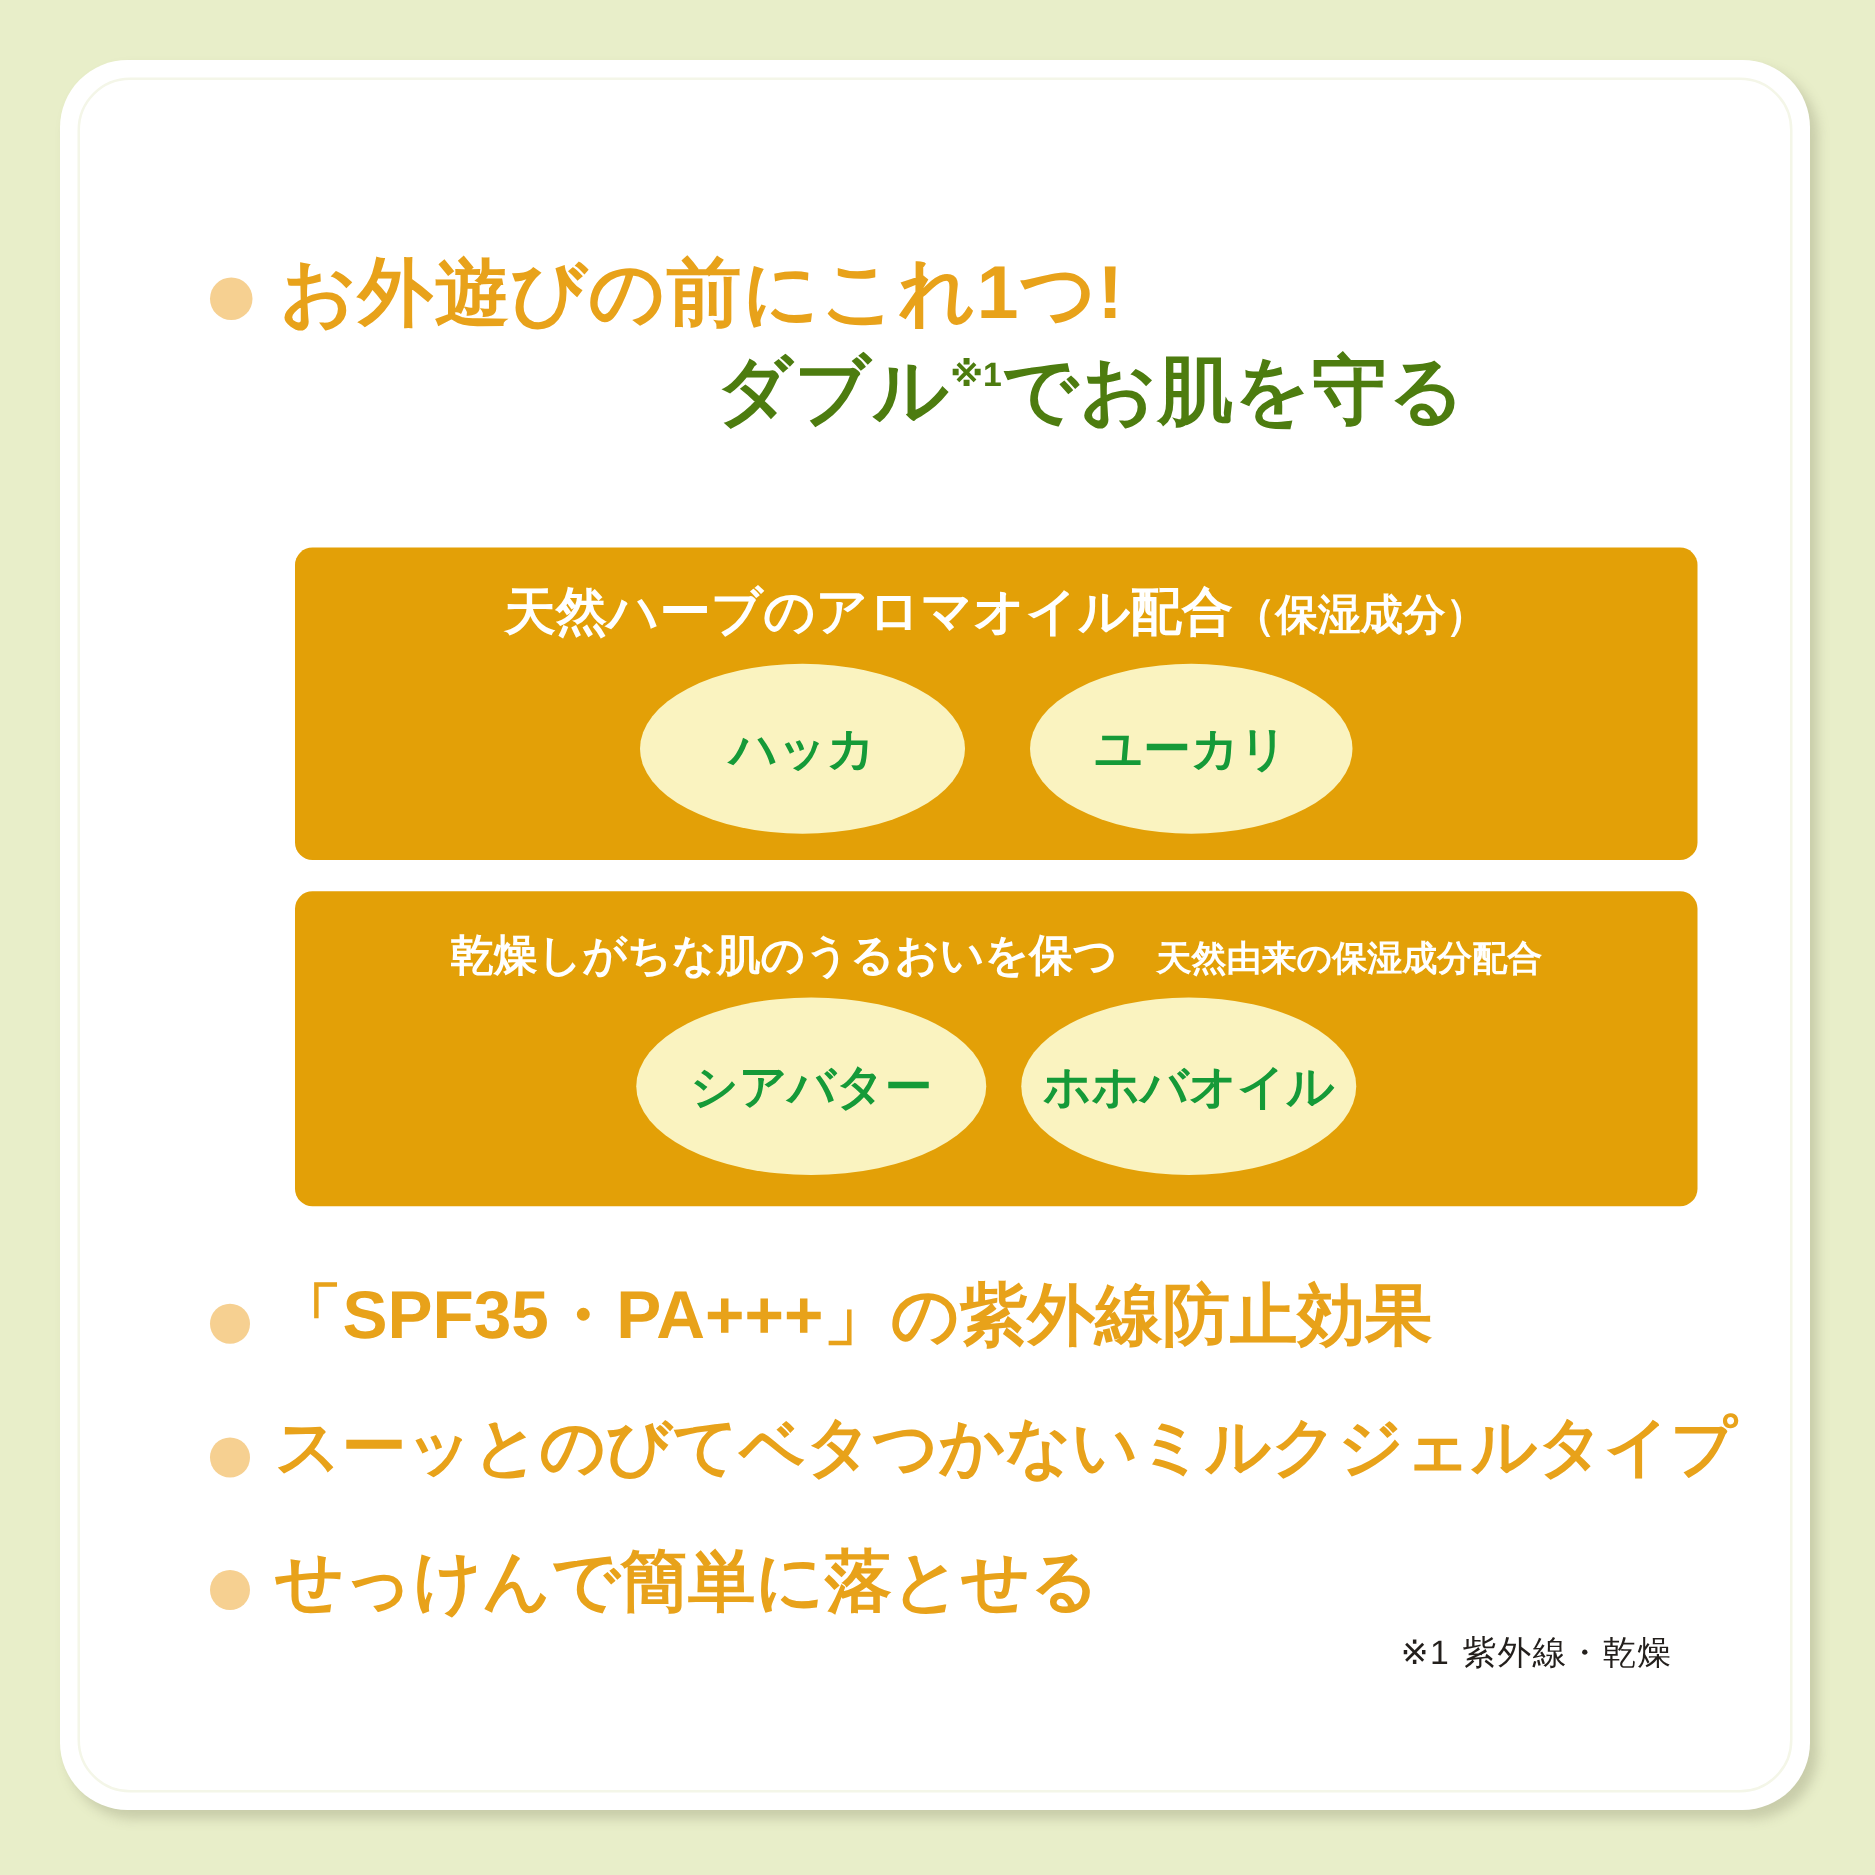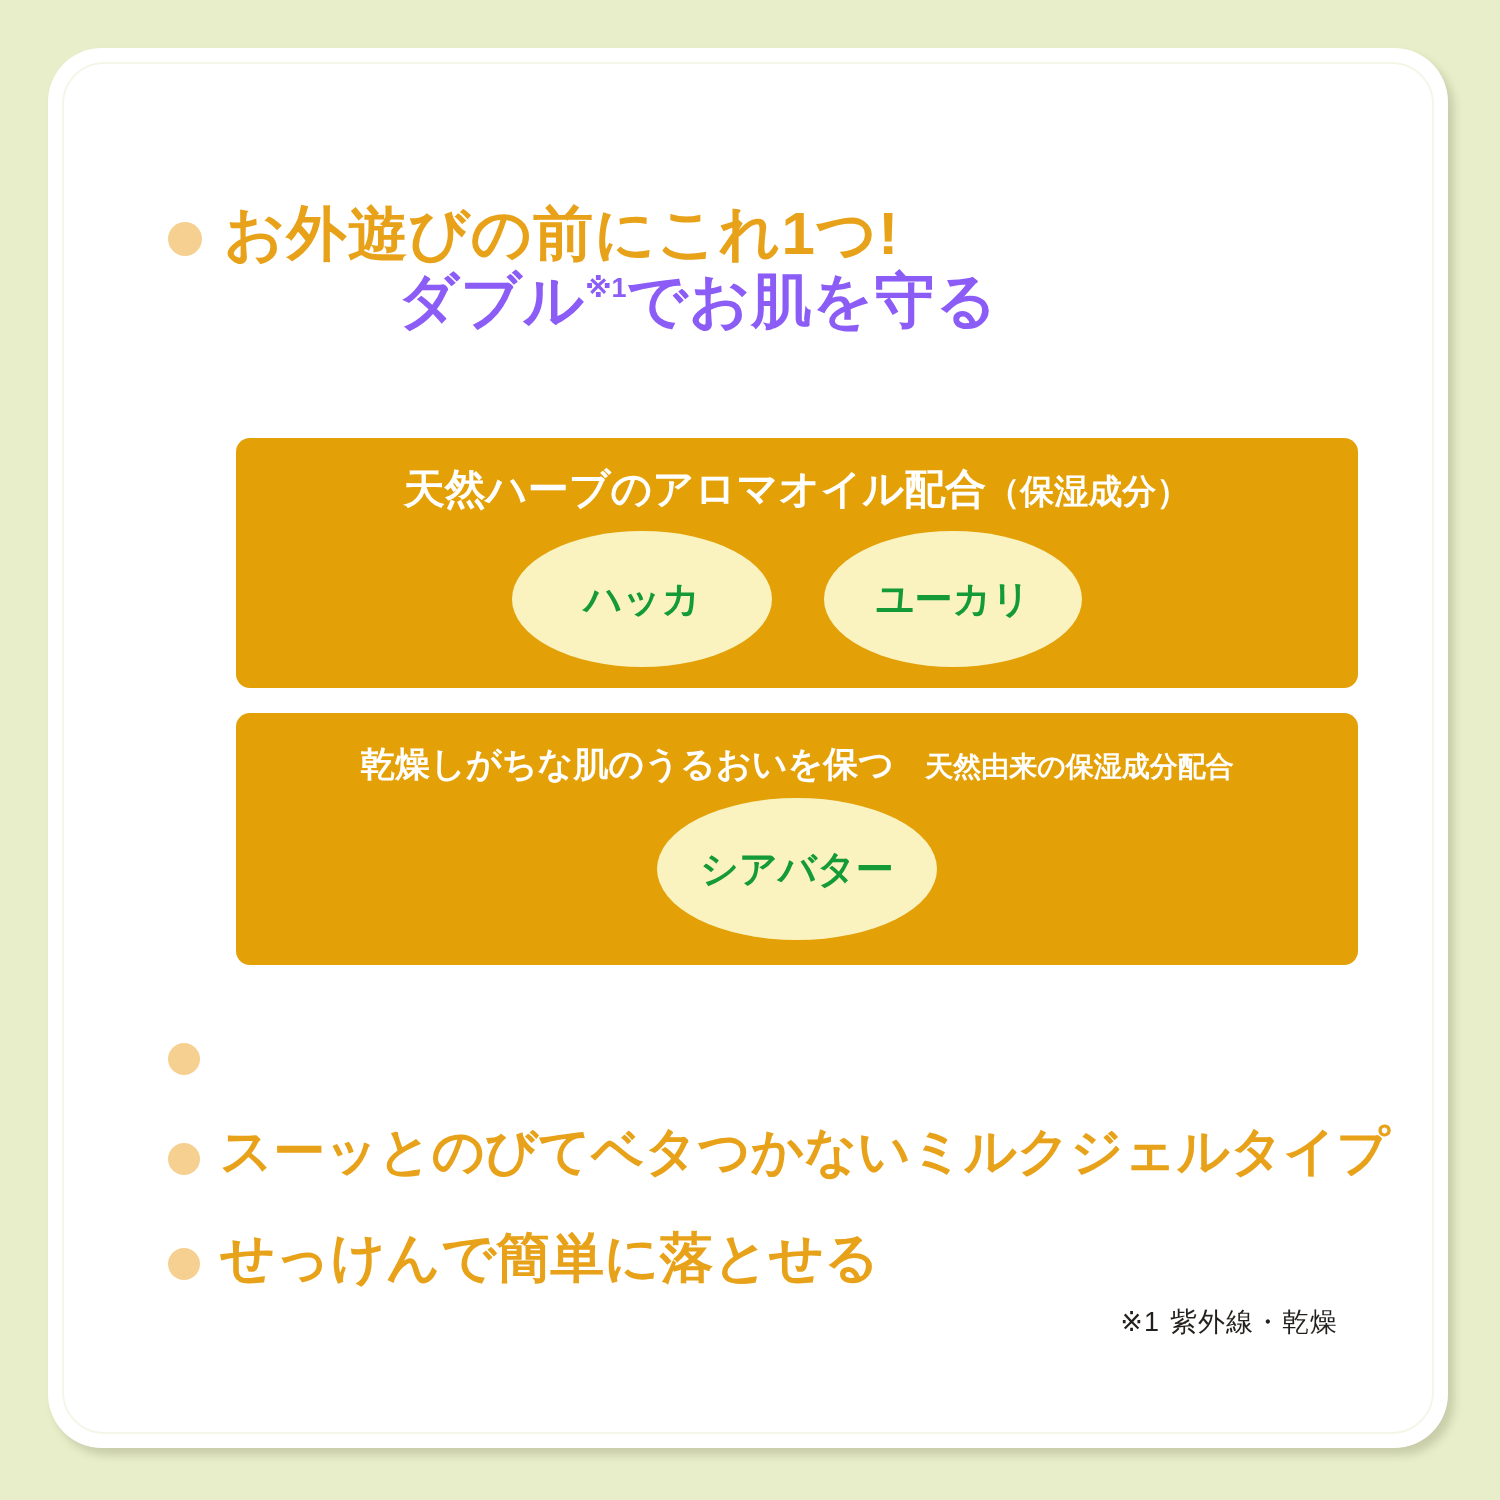--- a/index.html
+++ b/index.html
@@ -68,26 +68,27 @@
     font-size: 60px;
     font-weight: 700;
     color: #e8a21a;
     letter-spacing: 1px;
     line-height: 1.12;
     white-space: nowrap;
   }
   .headline-line2 {
     font-size: 60px;
     font-weight: 700;
-    color: #8b5cf6;
+    color: #4d7c0f;
     letter-spacing: 1px;
     line-height: 1.12;
     white-space: nowrap;
     margin-left: 230px;
-    margin-top: 0;
+    margin-top: 12px;
+    text-align: center;
   }
   .sup-mark {
     font-size: 27px;
     vertical-align: 24px;
     letter-spacing: 0;
   }
 
   
   .panel {
     position: absolute;
@@ -222,26 +223,28 @@
         <div class="pill pill-w2">ユーカリ</div>
       </div>
     </div>
 
     <div class="panel" id="panel-moist">
       <div class="panel-title">
         <span>乾燥しがちな肌のうるおいを保つ</span><span class="moist-strong">天然由来の保湿成分配合</span>
       </div>
       <div class="pill-row">
         <div class="pill pill-m1">シアバター</div>
+        <div class="pill pill-m2">ホホバオイル</div>
       </div>
     </div>
 
     <div class="features">
       <div class="feature-item" id="feature-1">
         <span class="bullet-dot"></span>
+        <span class="feature-text">「SPF35・PA+++」の紫外線防止効果</span>
       </div>
       <div class="feature-item" id="feature-3">
         <span class="bullet-dot"></span>
         <span class="feature-text">スーッとのびてベタつかないミルクジェルタイプ</span>
       </div>
       <div class="feature-item" id="feature-2">
         <span class="bullet-dot"></span>
         <span class="feature-text">せっけんで簡単に落とせる</span>
       </div>
     </div>

